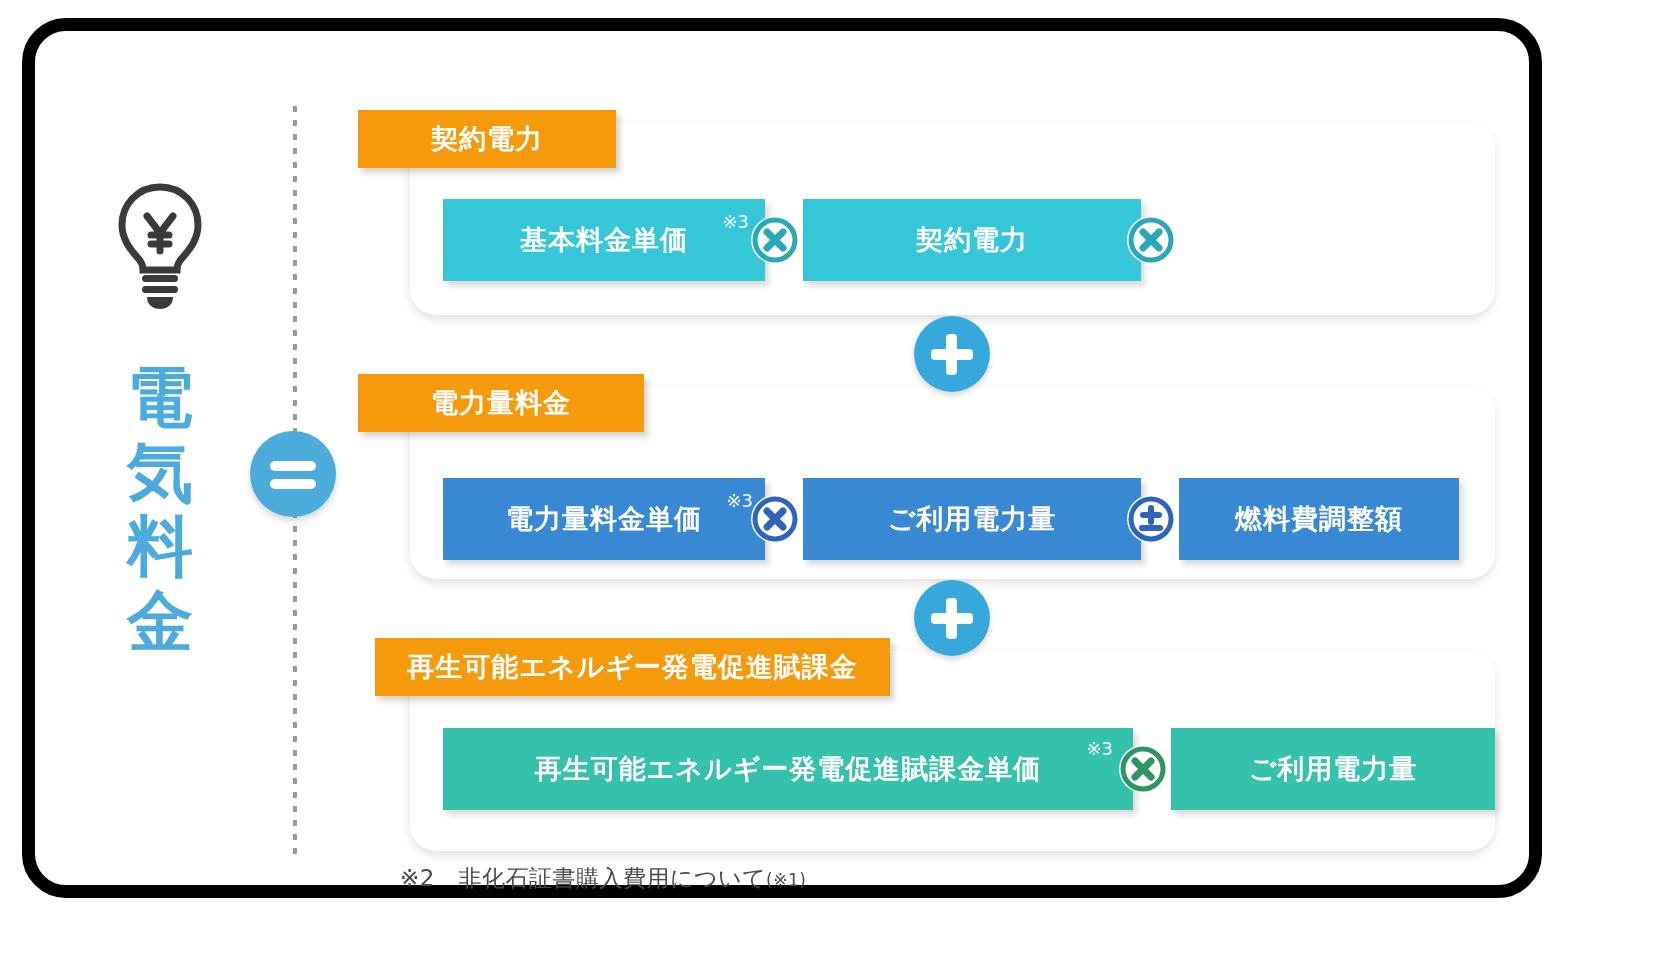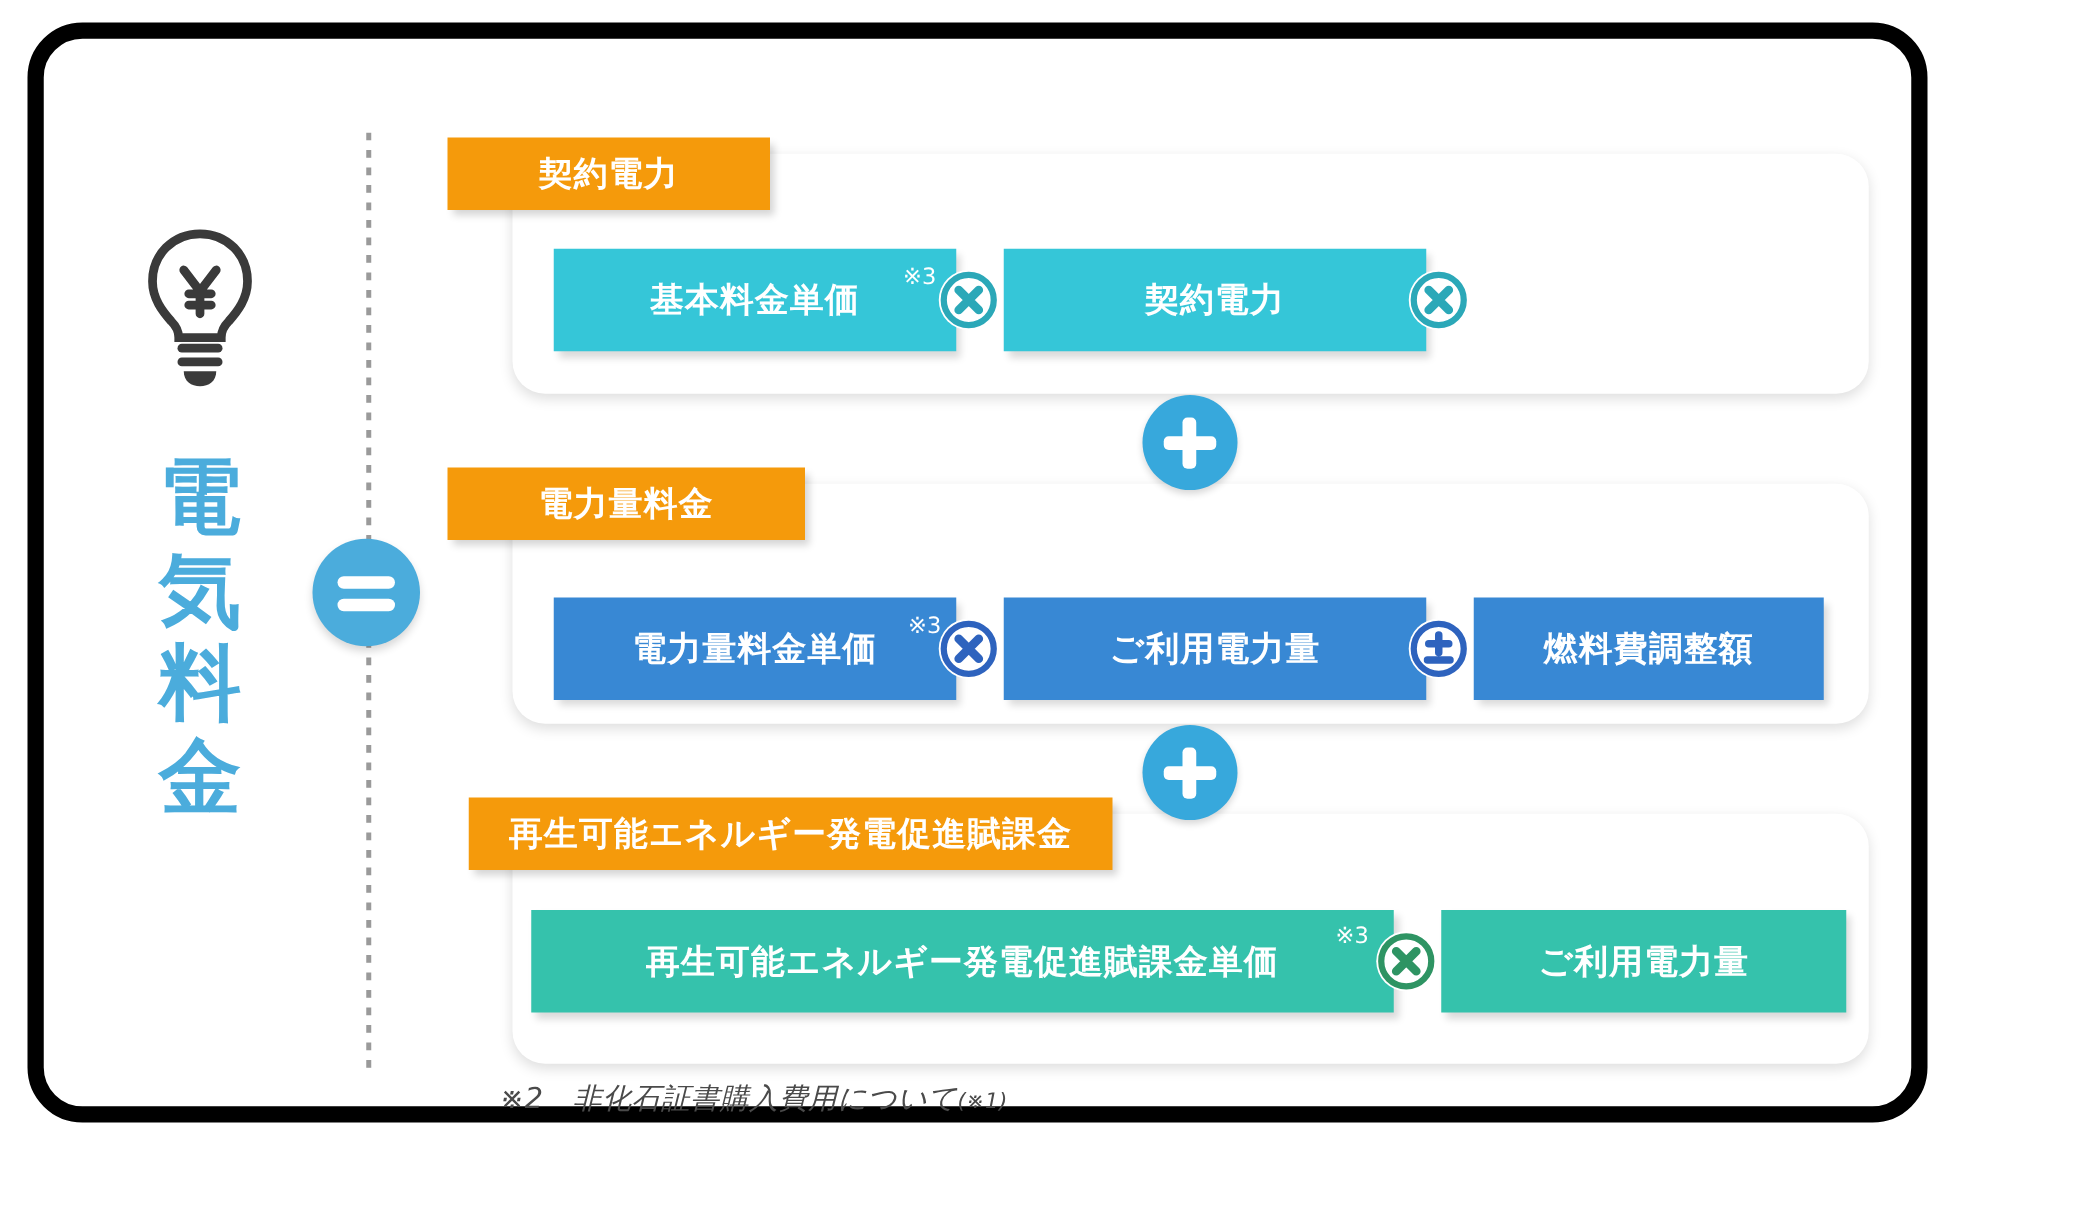--- a/index.html
+++ b/index.html
@@ -115,21 +115,21 @@
   
   .formula {
     position: absolute;
     display: flex;
     align-items: stretch;
     height: 82px;
     justify-content: center;
   }
   #formula-1 { left: 408px; top: 168px; }
   #formula-2 { left: 408px; top: 431px; margin-top: 16px; }
-  #formula-3 { left: 390px; top: 697px; }
+  #formula-3 { left: 408px; top: 697px; }
 
   .term {
     height: 82px;
     display: flex;
     align-items: center;
     justify-content: center;
     position: relative;
     color: #ffffff;
     font-size: 27px;
     font-weight: bold;
@@ -190,21 +190,20 @@
 
   
   #footnote {
     position: absolute;
     left: 365px;
     top: 832px;
     color: #4a4a4a;
     font-size: 23px;
     letter-spacing: 0.5px;
     white-space: nowrap;
-    font-style: italic;
   }
   #footnote .small { font-size: 17px; }
 </style>
 </head>
 <body>
 
 <div id="frame">
 
   <div id="left-col">
     <svg id="bulb-icon" width="92" height="130" viewBox="0 0 92 130">

